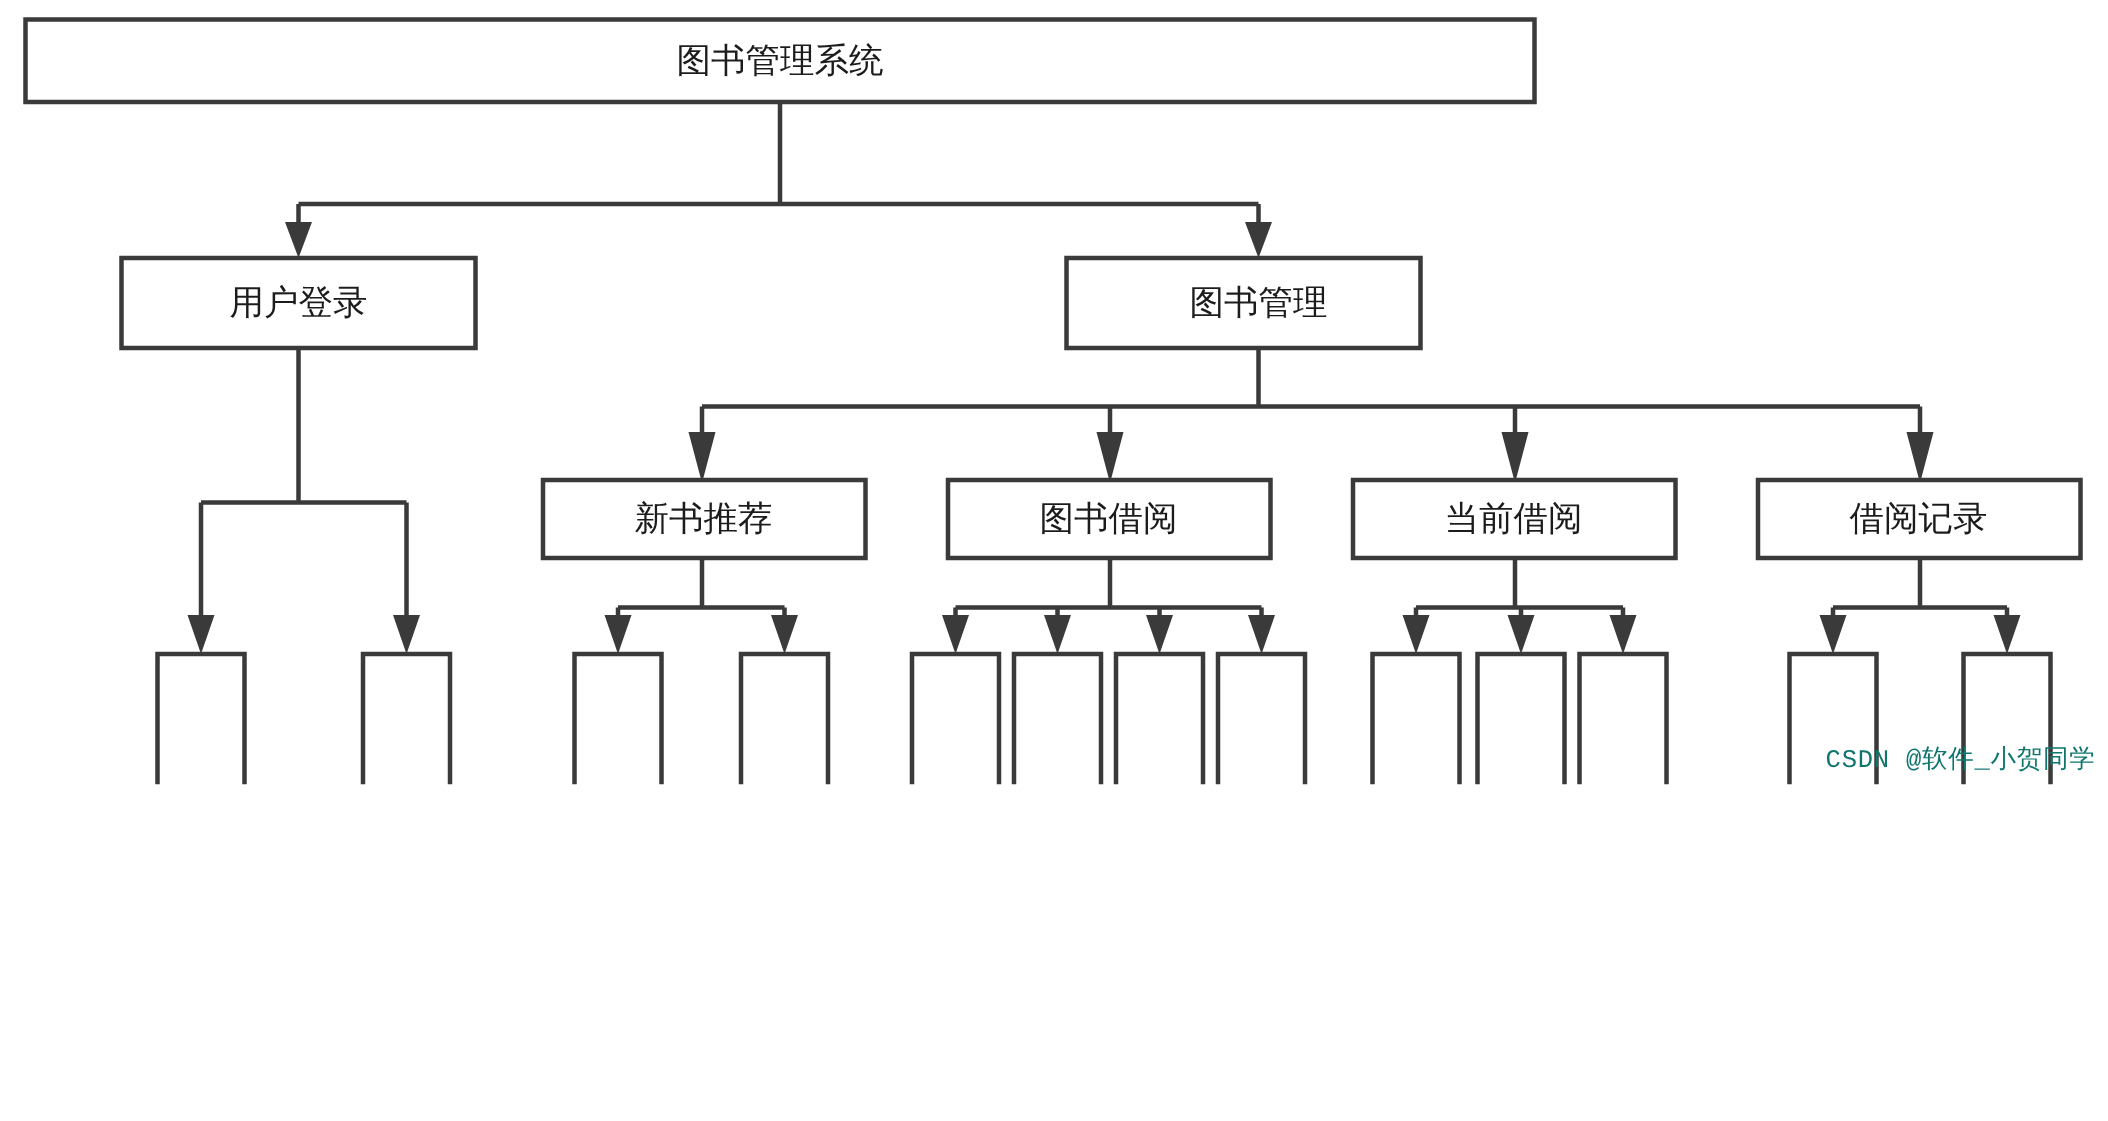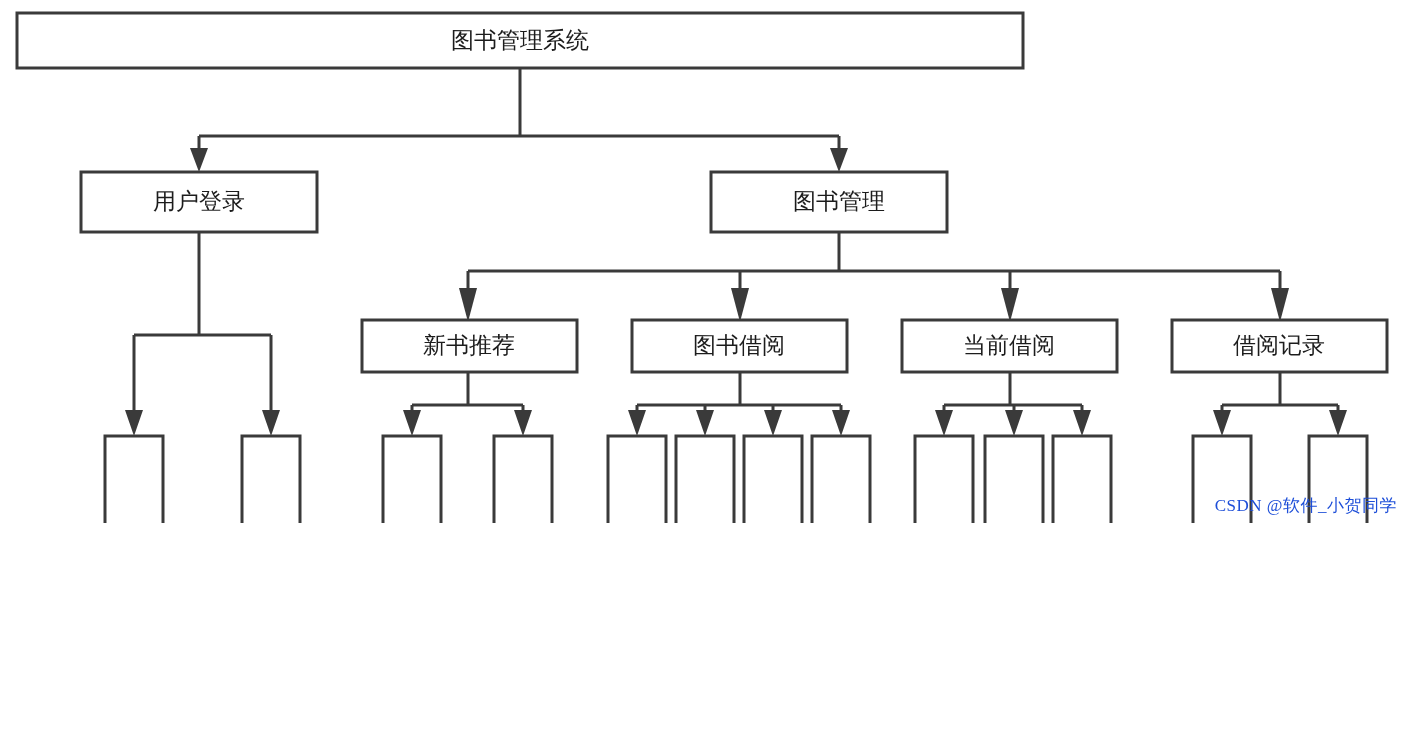--- a/index.html
+++ b/index.html
@@ -60,23 +60,23 @@
     display: flex;
     align-items: center;
     justify-content: center;
     white-space: nowrap;
     pointer-events: none;
   }
   .watermark {
     position: absolute;
     right: 8px;
     bottom: 6px;
-    font-family: Liberation Serif, serif;
+    font-family: Liberation Mono, monospace;
     font-size: 17px;
-    color: #1d4ed8;
+    color: #0f766e;
     white-space: nowrap;
     letter-spacing: 0.5px;
   }
 </style>
 </head>
 <body>
 
 <div id="diagram-root">
 
   <svg id="diagram-canvas" viewBox="0 0 1405 747">

